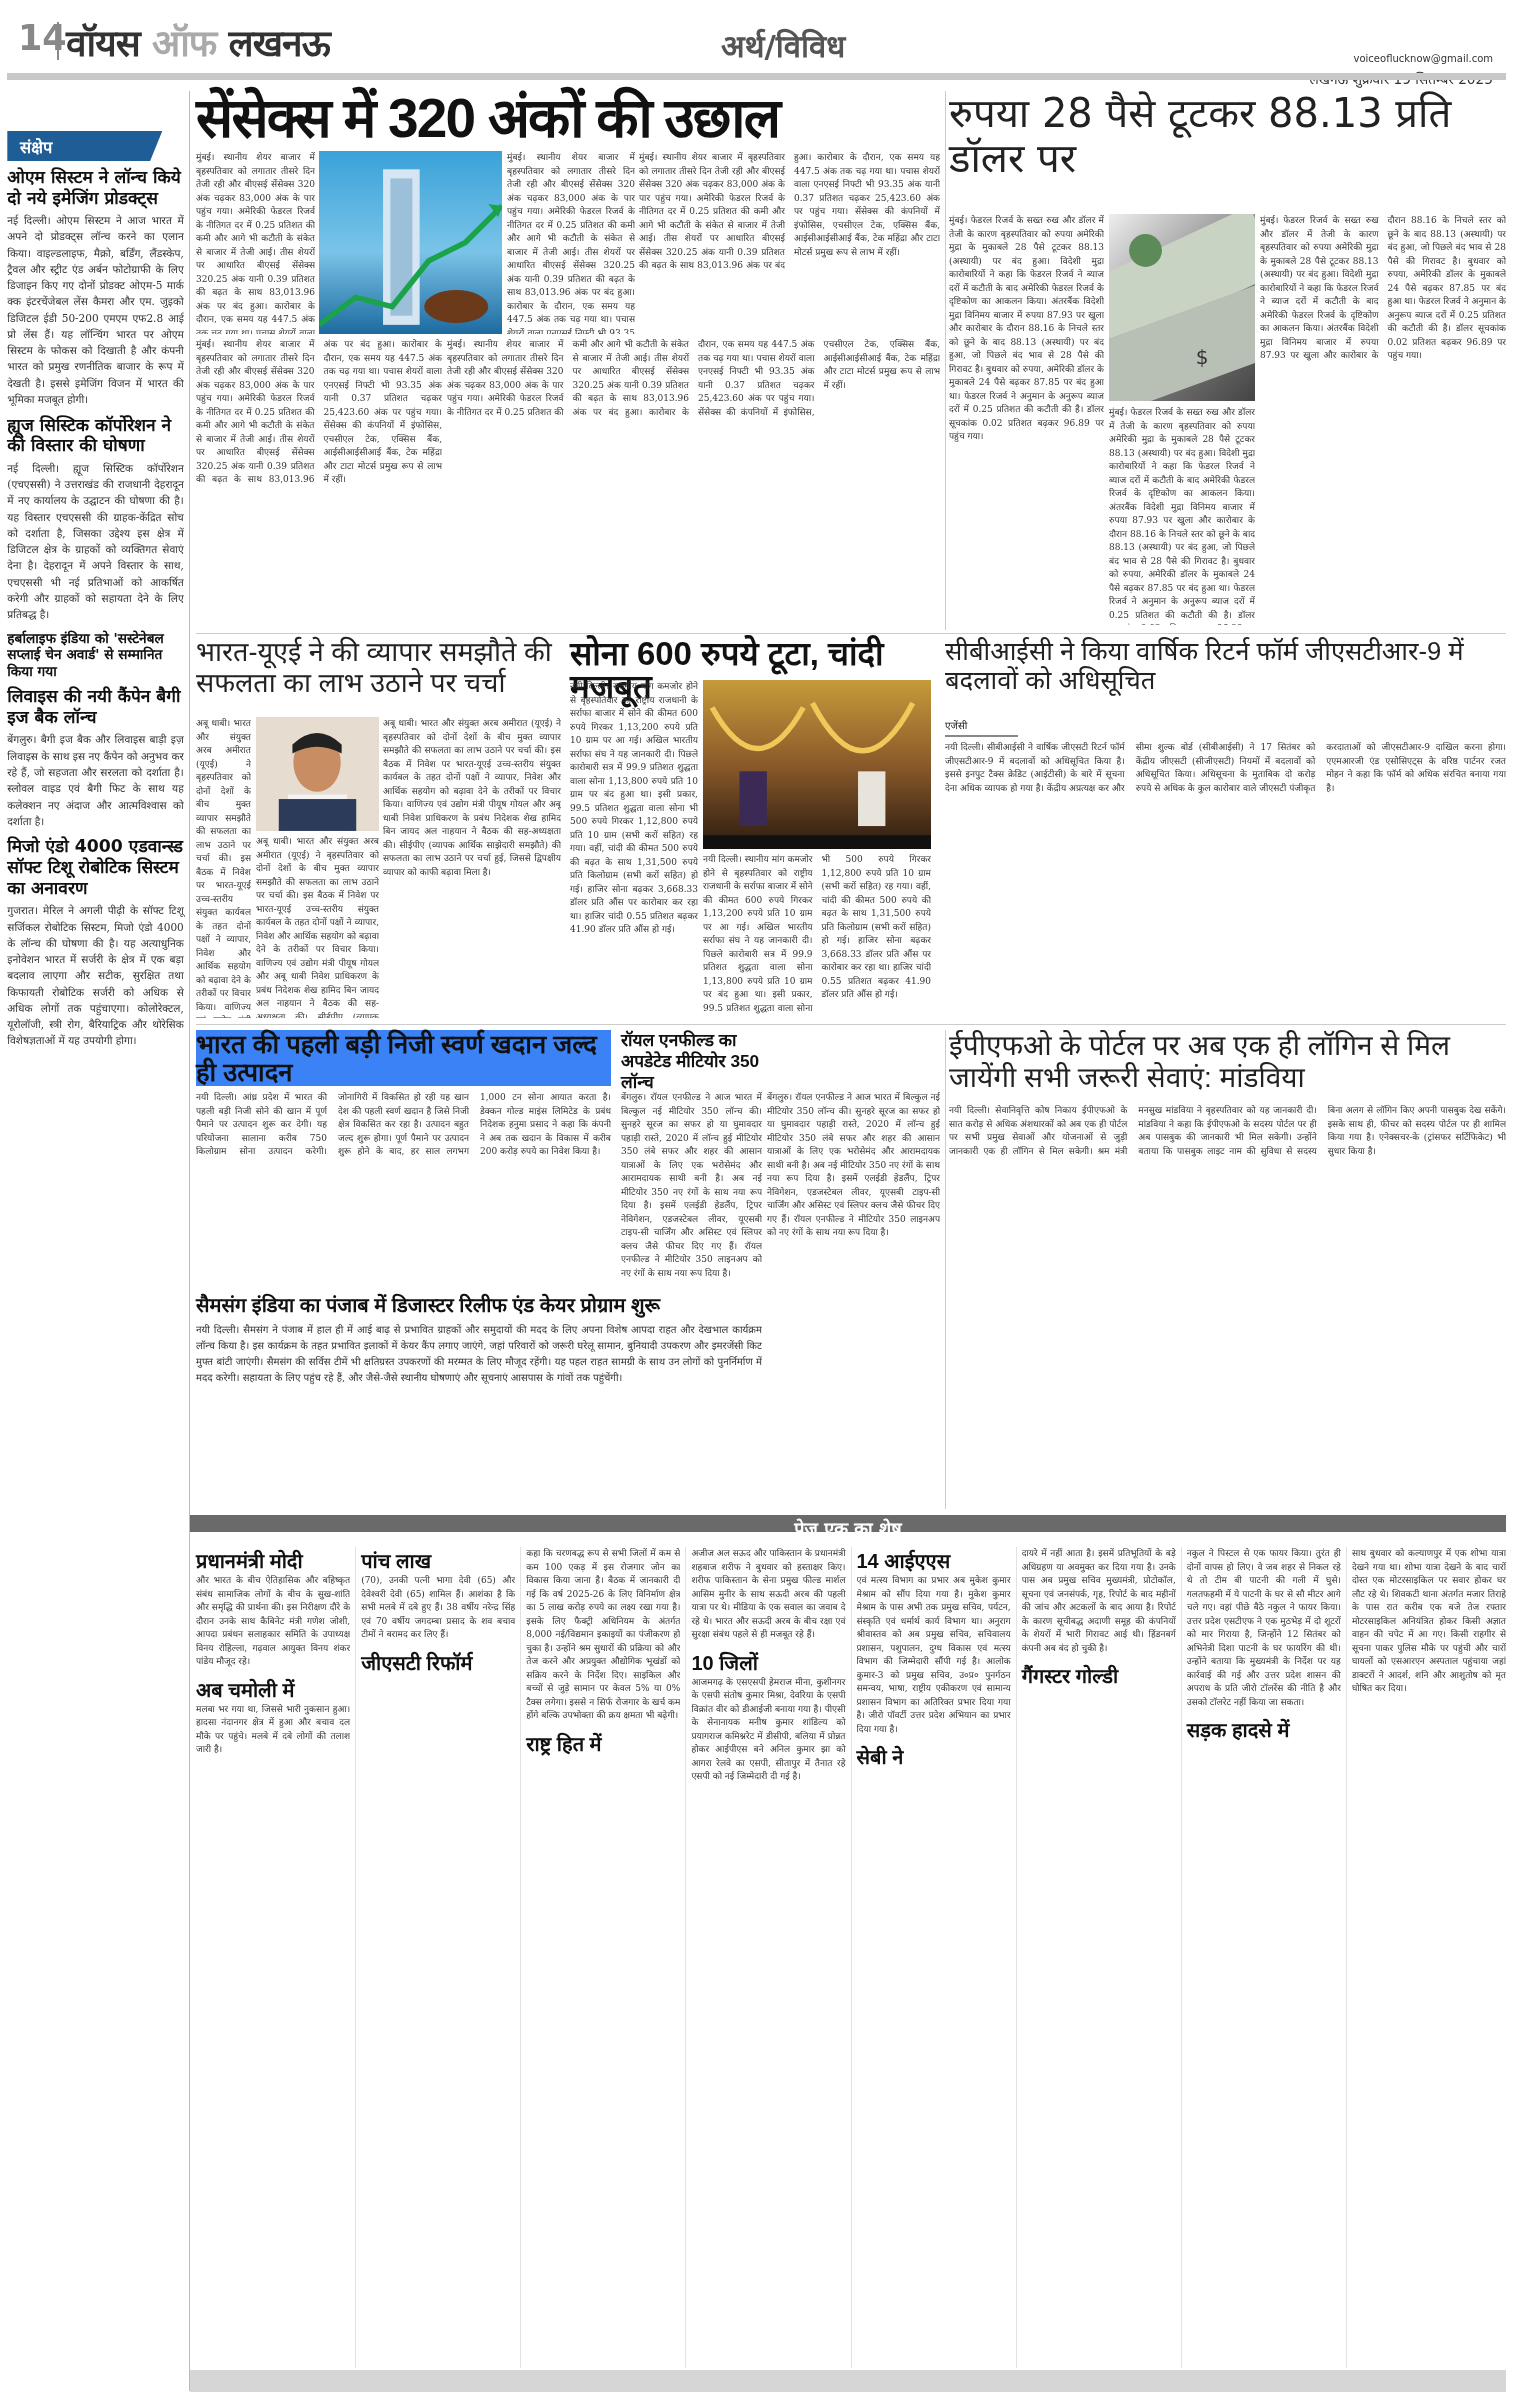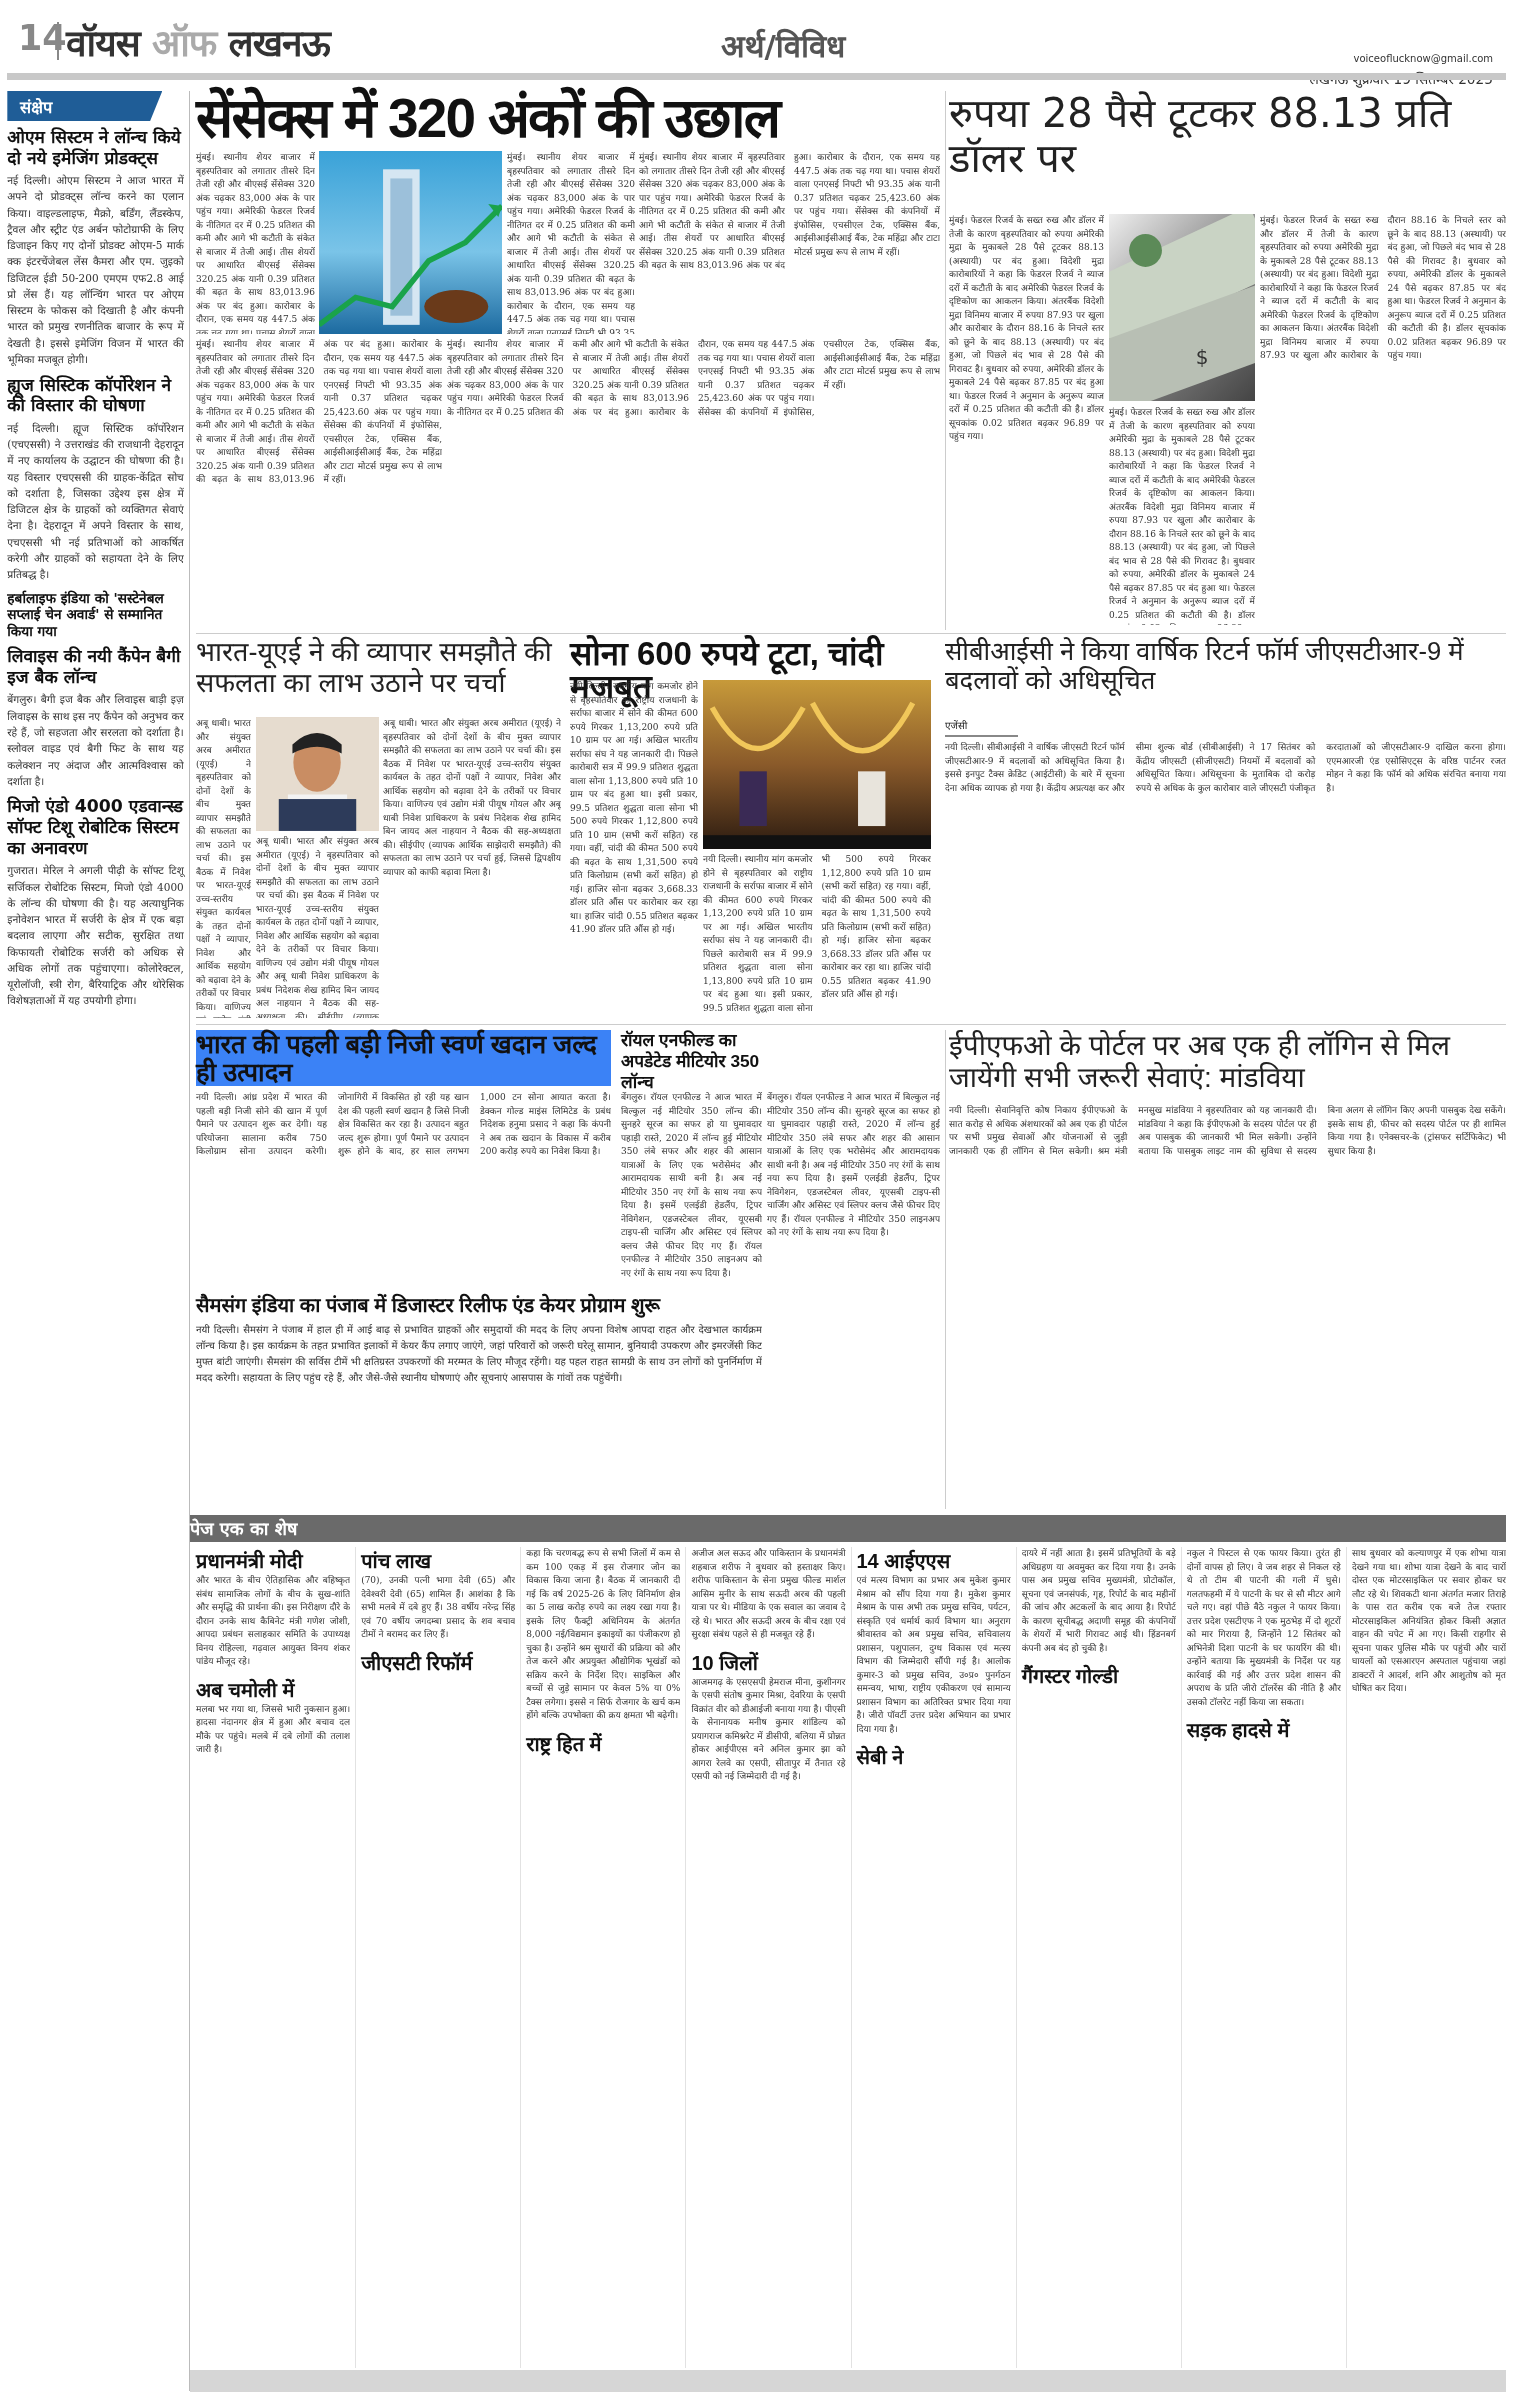--- a/index.html
+++ b/index.html
@@ -8,34 +8,34 @@
   .masthead{left:0;top:0;width:1513px;height:57px;}
   .pgno{left:18px;top:18px;font:bold 35px "DejaVu Sans",sans-serif;color:#888;}
   .pgsep{left:57px;top:22px;width:1.8px;height:38px;background:#888;}
   .paper{left:66px;top:16.4px;font:bold 37px "DejaVu Sans",sans-serif;color:#333;letter-spacing:-0.9px;}
   .paper .mid{color:#aaa;}
   .section{left:721px;top:24px;font:bold 31px "DejaVu Sans",sans-serif;color:#555;}
   .dateline{right:20px;top:33px;font:13.7px "DejaVu Sans",sans-serif;color:#333;text-align:right;margin-top:36px;}
   .email{right:20px;top:53px;font:10px "DejaVu Sans",sans-serif;color:#333;}
   .topbar{left:7.3px;top:73px;width:1499px;height:7.3px;background:#c8c8c8;}
   .left-col{left:7.3px;top:91px;width:183px;height:2300px;border-right:1.8px solid #bbb;padding-right:5.5px;}
-  .badge{display:block;background:#1f5d97;color:#fff;font:bold 16.4px "DejaVu Sans",sans-serif;padding:3.7px 12.8px;width:155px;clip-path:polygon(0 0,100% 0,92% 100%,0 100%);}
+  .badge{display:block;background:#1f5d97;color:#fff;font:bold 16.4px "DejaVu Sans",sans-serif;padding:3.7px 12.8px;width:155px;clip-path:polygon(0 0,100% 0,92% 100%,0 100%);margin-top:40px;}
   .lh{font:bold 17.3px "DejaVu Sans",sans-serif;line-height:1.2;margin:5.5px 0 3.7px;color:#111;}
   .lh.sm{font-size:13.7px;}
   .bt{font-size:10.5px;line-height:1.55;text-align:justify;color:#333;}
   .h1{font:bold 55px "Liberation Sans",sans-serif;color:#111;letter-spacing:-1.8px;line-height:1;}
   .h2{font:40px "DejaVu Sans",sans-serif;color:#222;line-height:1.12;}
   .h3{font:27px "Liberation Sans",sans-serif;color:#222;line-height:1.15;}
   .h3b{font:bold 33px "Liberation Sans",sans-serif;color:#111;line-height:1;}
   .h4{font:bold 25.6px "Liberation Sans",sans-serif;color:#111;line-height:1.1;}
   .col{font-size:9px;line-height:1.5;color:#333;text-align:justify;overflow:hidden;}
   .photo{overflow:hidden;}
   .vline{width:0.9px;background:#ccc;}
   .hline{height:0.9px;background:#ccc;}
-  .band{left:190px;top:1515px;width:1316px;height:27px;background:#6a6a6a;color:#fff;font:bold 18px "DejaVu Sans",sans-serif;text-align:left;line-height:27px;}
+  .band{left:190px;top:1515px;width:1316px;height:17px;background:#6a6a6a;color:#fff;font:bold 18px "DejaVu Sans",sans-serif;text-align:center;line-height:27px;}
   .sub{font:bold 20px "Liberation Sans",sans-serif;color:#111;}
   .botbar{left:190px;top:2370px;width:1316px;height:22px;background:#d6d6d6;}
 </style>
 </head>
 <body>
 
 <div class="abs masthead">
   <div class="abs pgno">14</div>
   <div class="abs pgsep"></div>
   <div class="abs paper">

